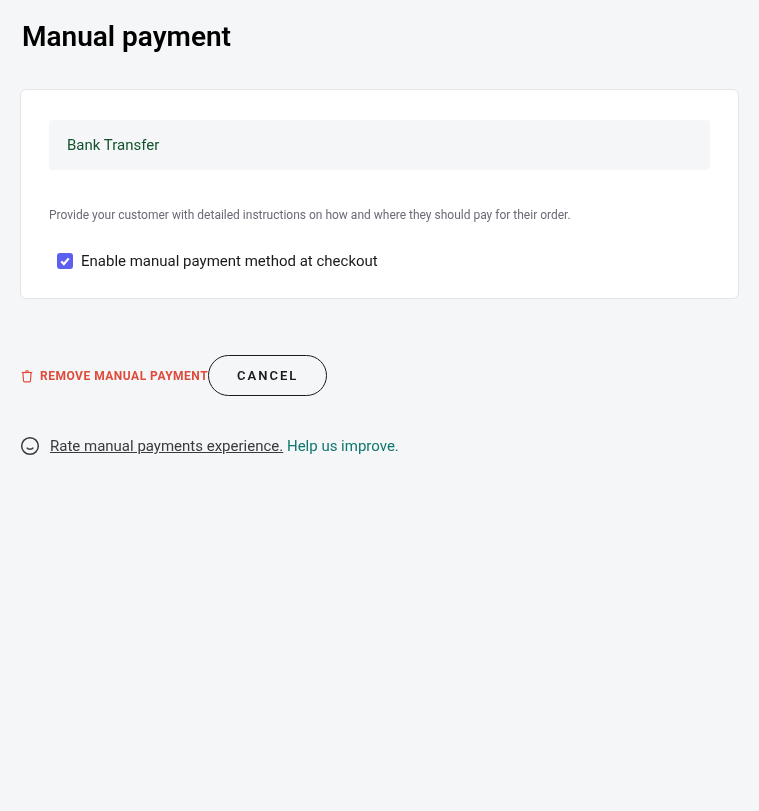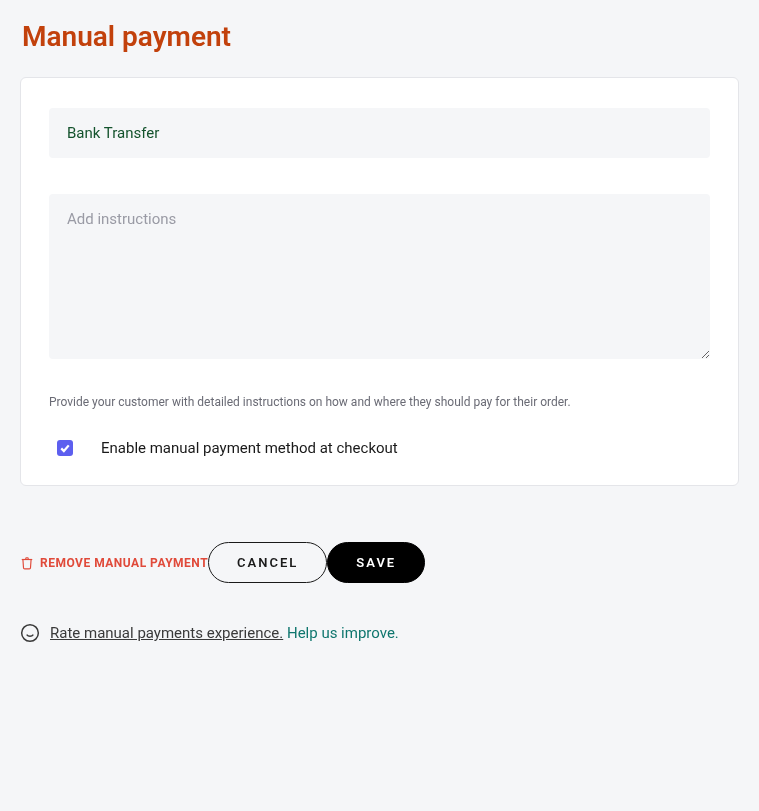--- a/index.html
+++ b/index.html
@@ -11,22 +11,22 @@
       font-family: -apple-system, BlinkMacSystemFont, "Segoe UI", Roboto, "Helvetica Neue", Arial, sans-serif;
       background: #f5f6f8;
       color: #1a1a1a;
       width: 759px;
       min-height: 811px;
       padding: 20px 20px 20px 20px;
     }
     .page-title {
       font-size: 28px;
       font-weight: 600;
-      color: #c2410c;
-      margin-bottom: 24px;
+      color: #000000;
+      margin-bottom: 36px;
       padding-left: 2px;
     }
     .card {
       background: #fff;
       border: 1px solid #e4e5e9;
       border-radius: 6px;
       padding: 30px 28px 28px 28px;
       margin-bottom: 56px;
     }
     .field-group {
@@ -70,21 +70,21 @@
     .help-text {
       font-size: 12px;
       color: #6a6b75;
       line-height: 1.5;
       margin-top: 30px;
       margin-bottom: 28px;
     }
     .checkbox-row {
       display: flex;
       align-items: center;
-      gap: 28px;
+      gap: 8px;
       padding-left: 8px;
     }
     .checkbox {
       width: 16px;
       height: 16px;
       background: #5d5fef;
       border-radius: 3px;
       display: flex;
       align-items: center;
       justify-content: center;
@@ -123,20 +123,21 @@
     }
     .remove-link svg {
       width: 14px;
       height: 14px;
       stroke: #e04a3a;
       fill: none;
       stroke-width: 2;
     }
     .buttons {
       display: flex;
+      gap: 14px;
       align-items: center;
     }
     .btn {
       border-radius: 999px;
       padding: 12px 28px;
       font-size: 13px;
       font-weight: 600;
       letter-spacing: 2px;
       cursor: pointer;
       font-family: inherit;
@@ -181,21 +182,20 @@
 
 <h1 class="page-title">Manual payment</h1>
 
 <div class="card">
 
   <div class="field-group">
     <input type="text" class="text-input" value="Bank Transfer" style="">
   </div>
 
   <div class="field-group-tight">
-    <textarea class="textarea-input" placeholder="Add instructions" style=""></textarea>
     <p class="help-text">Provide your customer with detailed instructions on how and where they should pay for their order.</p>
   </div>
 
   <div class="checkbox-row">
     <span class="checkbox">
       <svg viewBox="0 0 16 16">
         <polyline points="3,8.5 6.5,12 13,4.5"></polyline>
       </svg>
     </span>
     <span class="checkbox-label">Enable manual payment method at checkout</span>
@@ -207,21 +207,20 @@
   <a class="remove-link">
     <svg viewBox="0 0 24 24">
       <polyline points="3 6 5 6 21 6"></polyline>
       <path d="M19 6l-1 14a2 2 0 0 1-2 2H8a2 2 0 0 1-2-2L5 6"></path>
       <path d="M10 6V4a1 1 0 0 1 1-1h2a1 1 0 0 1 1 1v2"></path>
     </svg>
     <span>Remove manual payment</span>
   </a>
   <div class="buttons">
     <button class="btn btn-outline">Cancel</button>
-    <button class="btn btn-primary">Save</button>
   </div>
 </div>
 
 <div class="feedback-row">
   <svg viewBox="0 0 24 24">
     <circle cx="12" cy="12" r="10"></circle>
     <path d="M8 14s1.5 2 4 2 4-2 4-2"></path>
     <line x1="9" y1="9" x2="9.01" y2="9"></line>
     <line x1="15" y1="9" x2="15.01" y2="9"></line>
   </svg>

